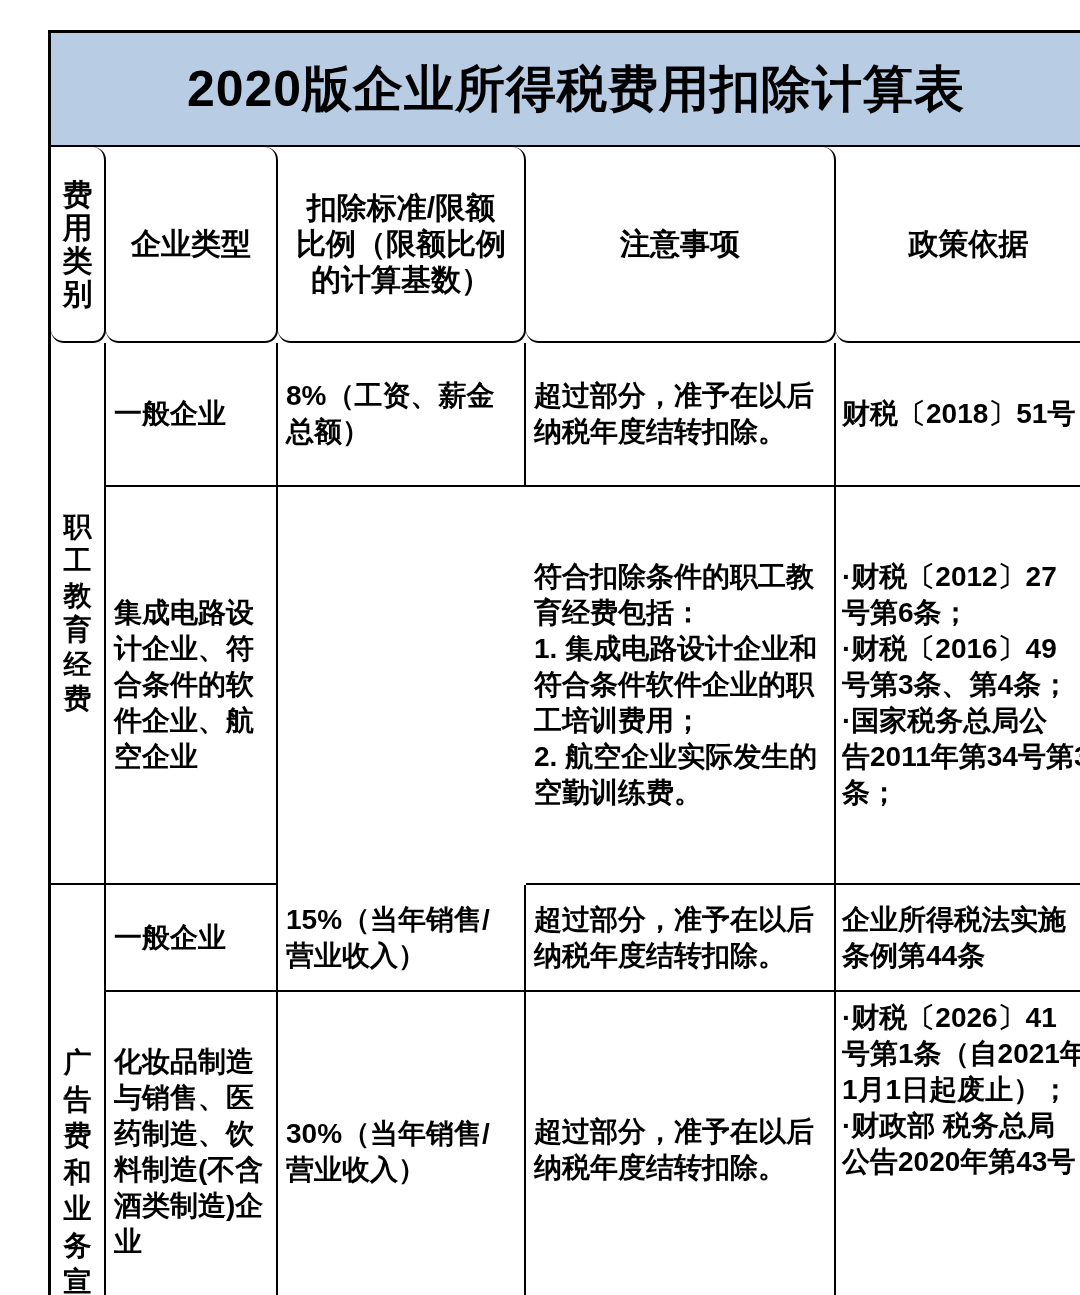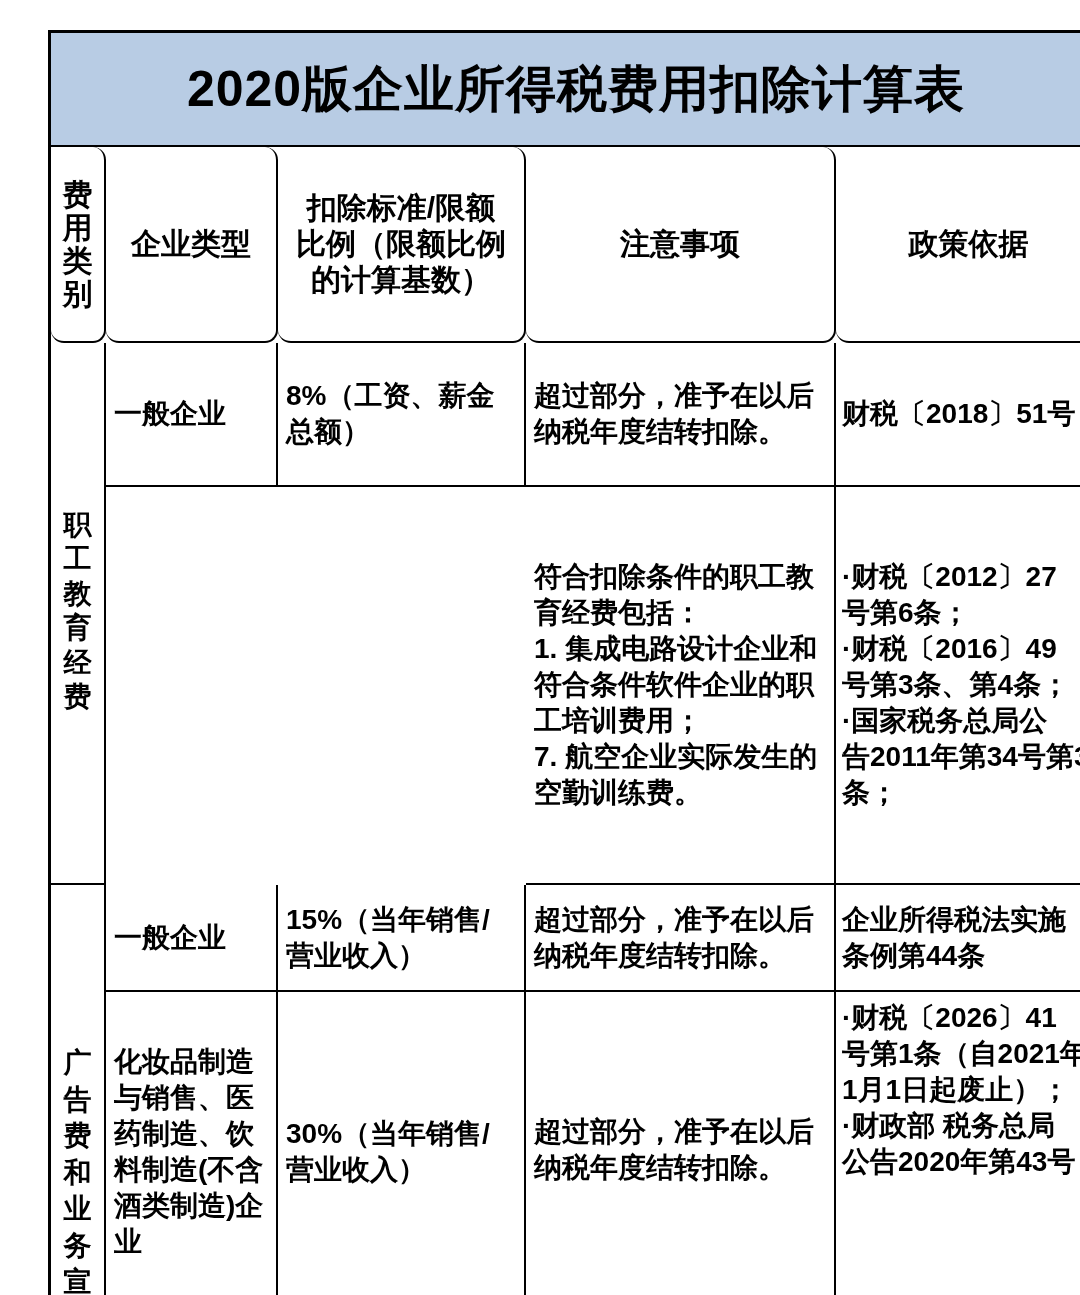--- a/index.html
+++ b/index.html
@@ -38,21 +38,21 @@
     display:flex; align-items:center; justify-content:flex-start;
     padding:0 8px;
     font-size:28px; font-weight:bold; line-height:36px;
     overflow:hidden;
   }
   .cell .txt { white-space:pre-line; }
   .hdr { justify-content:center; text-align:center; font-size:30px;border-radius:13px; }
   .vcell { justify-content:center; text-align:center; padding:0; }
   .vcell .txt { width:30px; word-break:break-all; white-space:normal; margin:0 auto; }
   .hv { line-height:33px; }
-  .cat1 { line-height:34.5px;font-family:Liberation Mono, monospace; }
+  .cat1 { line-height:34.5px; }
   .cat2 { line-height:36.5px; align-items:flex-start; padding-top:160px; }
   .last-col { border-right:none; }
   .last-row { border-bottom:none; }
   .pt-type  { align-items:flex-start; padding-top:52px; }
   .pt-std   { align-items:flex-start; padding-top:124px; }
   .pt-note  { align-items:flex-start; padding-top:122px; }
   .pt-pol   { align-items:flex-start; padding-top:117px; }
   .pol { padding:8px 6px; }
 </style>
 </head>
@@ -98,27 +98,34 @@
 总额）</span>
       </div>
       <div class="cell" style="grid-column:4;grid-row:2">
         <span class="txt">超过部分，准予在以后
 纳税年度结转扣除。</span>
       </div>
       <div class="cell last-col pol" style="grid-column:5;grid-row:2">
         <span class="txt">财税〔2018〕51号</span>
       </div>
 
+      <div class="cell" style="grid-column:2;grid-row:3">
+        <span class="txt">集成电路设
+计企业、符
+合条件的软
+件企业、航
+空企业</span>
+      </div>
       <div class="cell" style="grid-column:4;grid-row:3">
         <span class="txt">符合扣除条件的职工教
 育经费包括：
 1. 集成电路设计企业和
 符合条件软件企业的职
 工培训费用；
-7. 航空企业实际发生的
+2. 航空企业实际发生的
 空勤训练费。</span>
       </div>
       <div class="cell last-col pol" style="grid-column:5;grid-row:3">
         <span class="txt">·财税〔2012〕27
 号第6条；
 ·财税〔2016〕49
 号第3条、第4条；
 ·国家税务总局公
 告2011年第34号第3
 条；</span>

